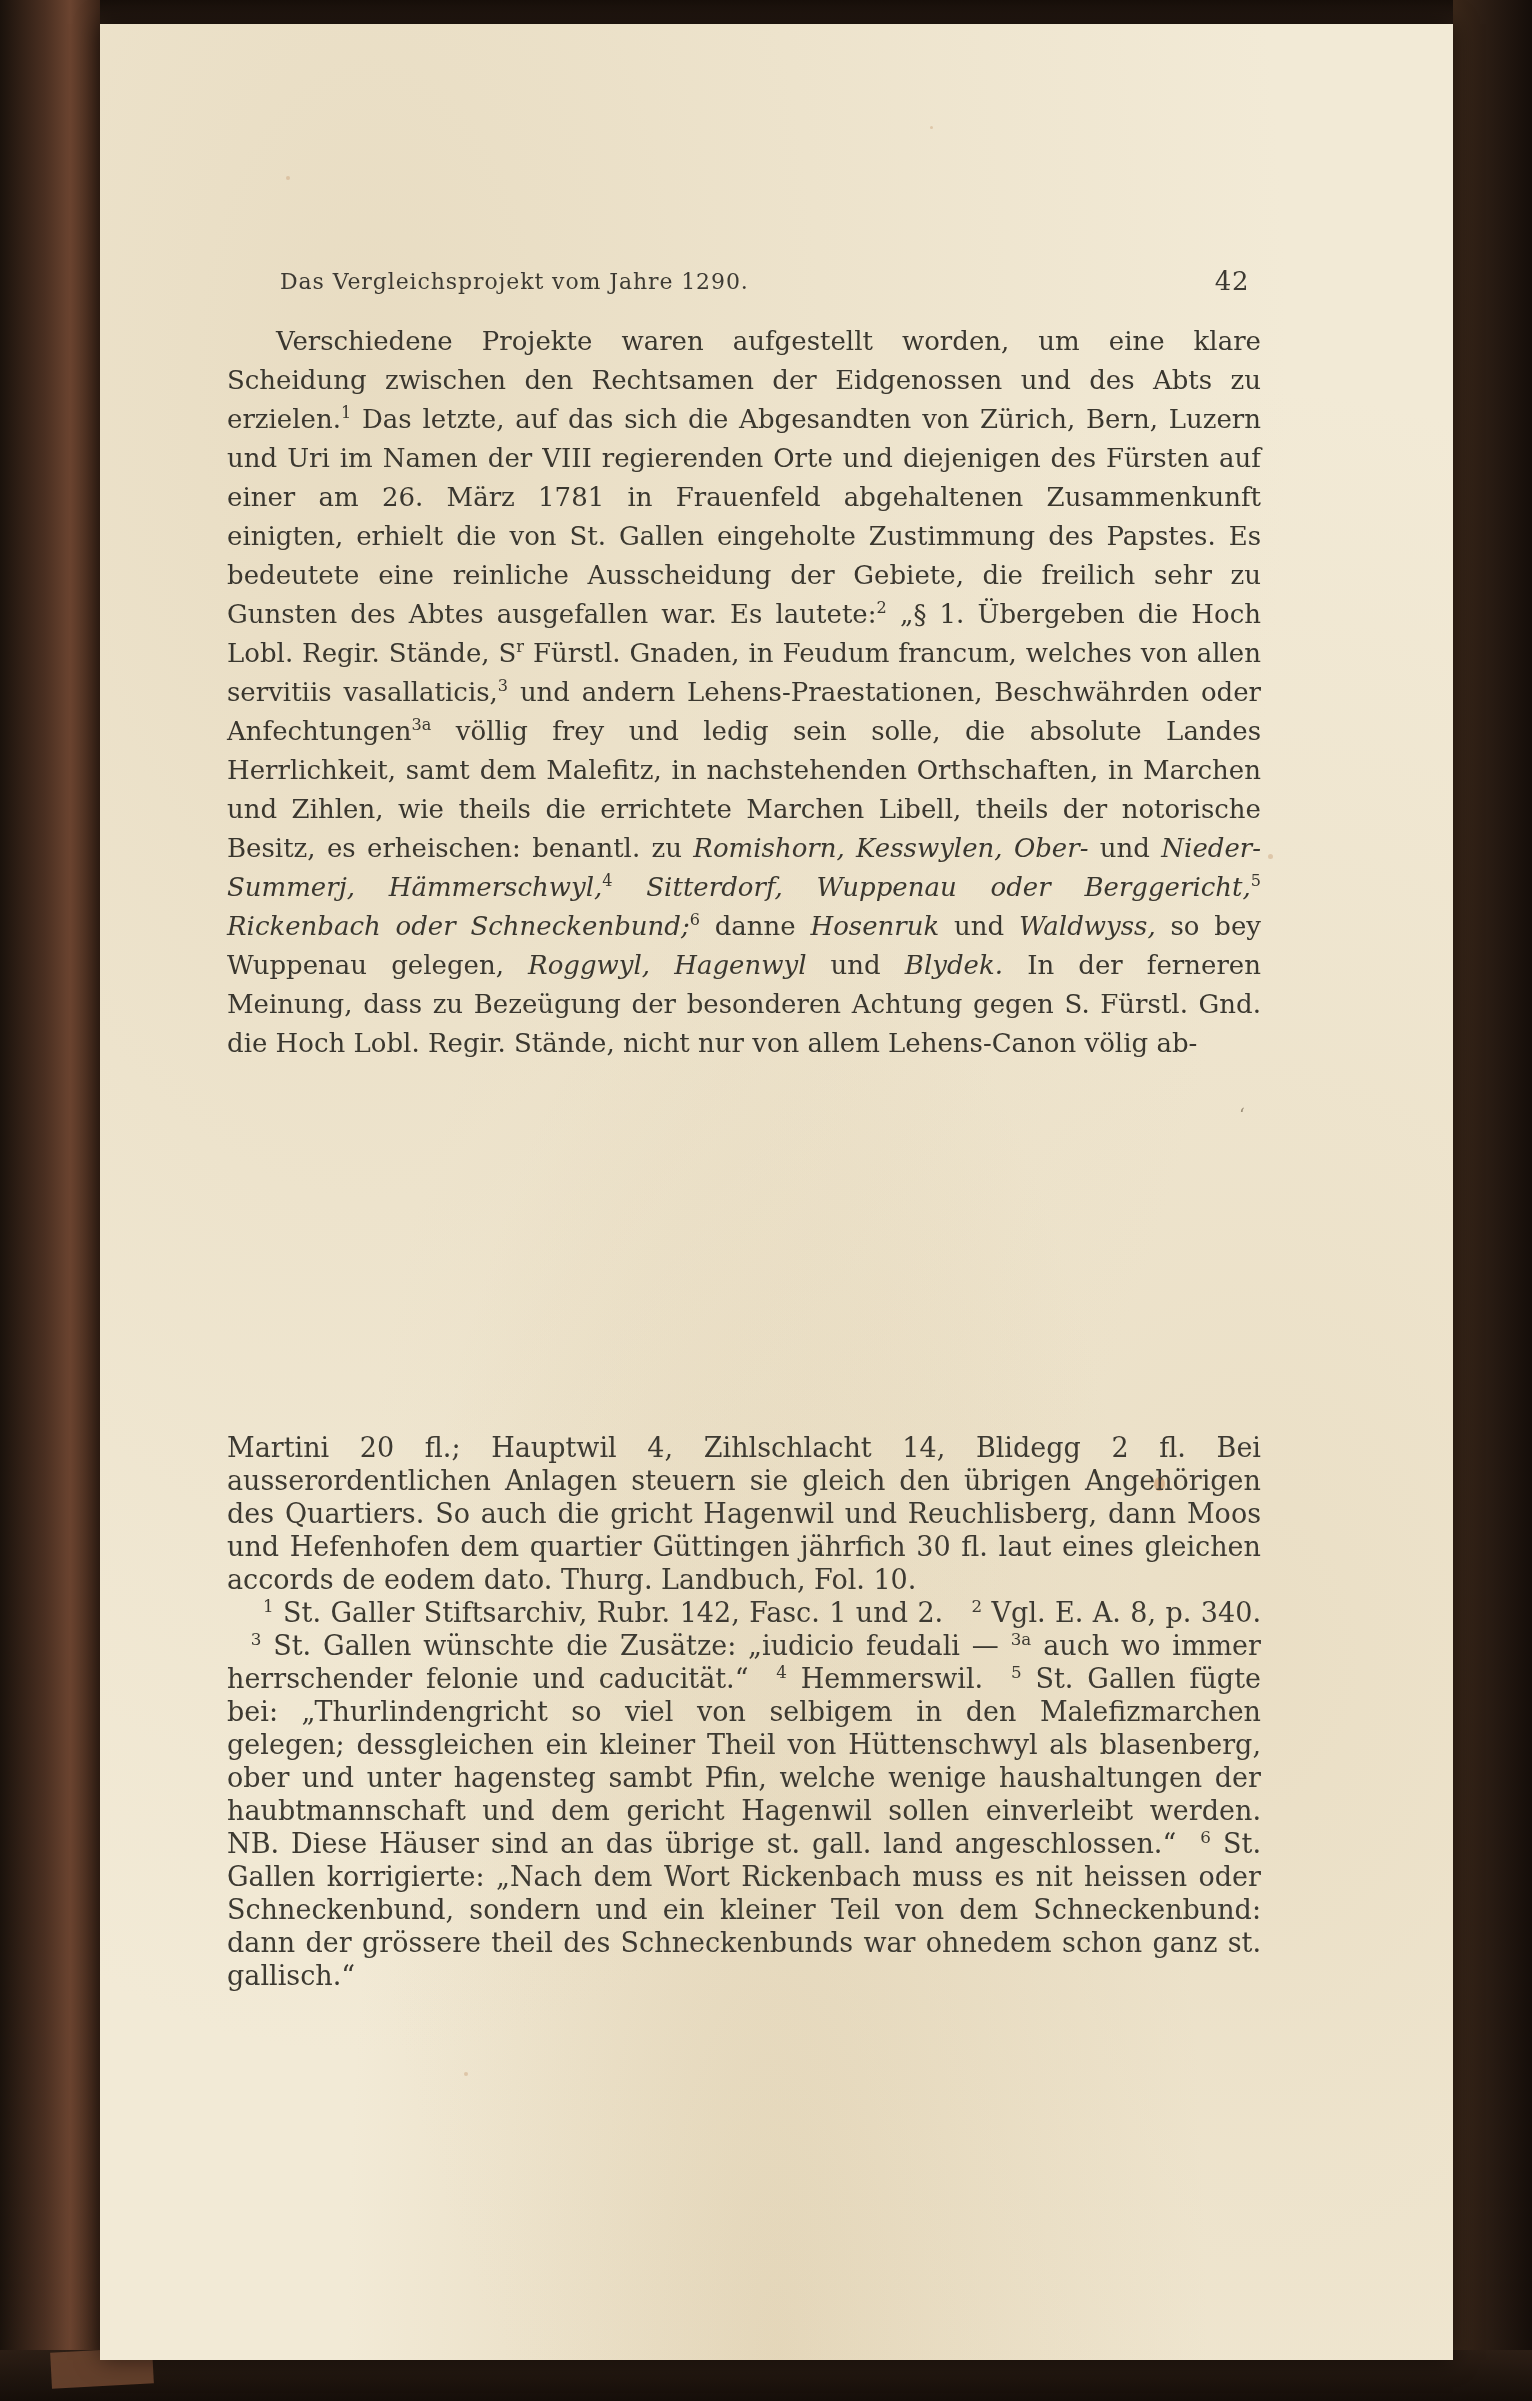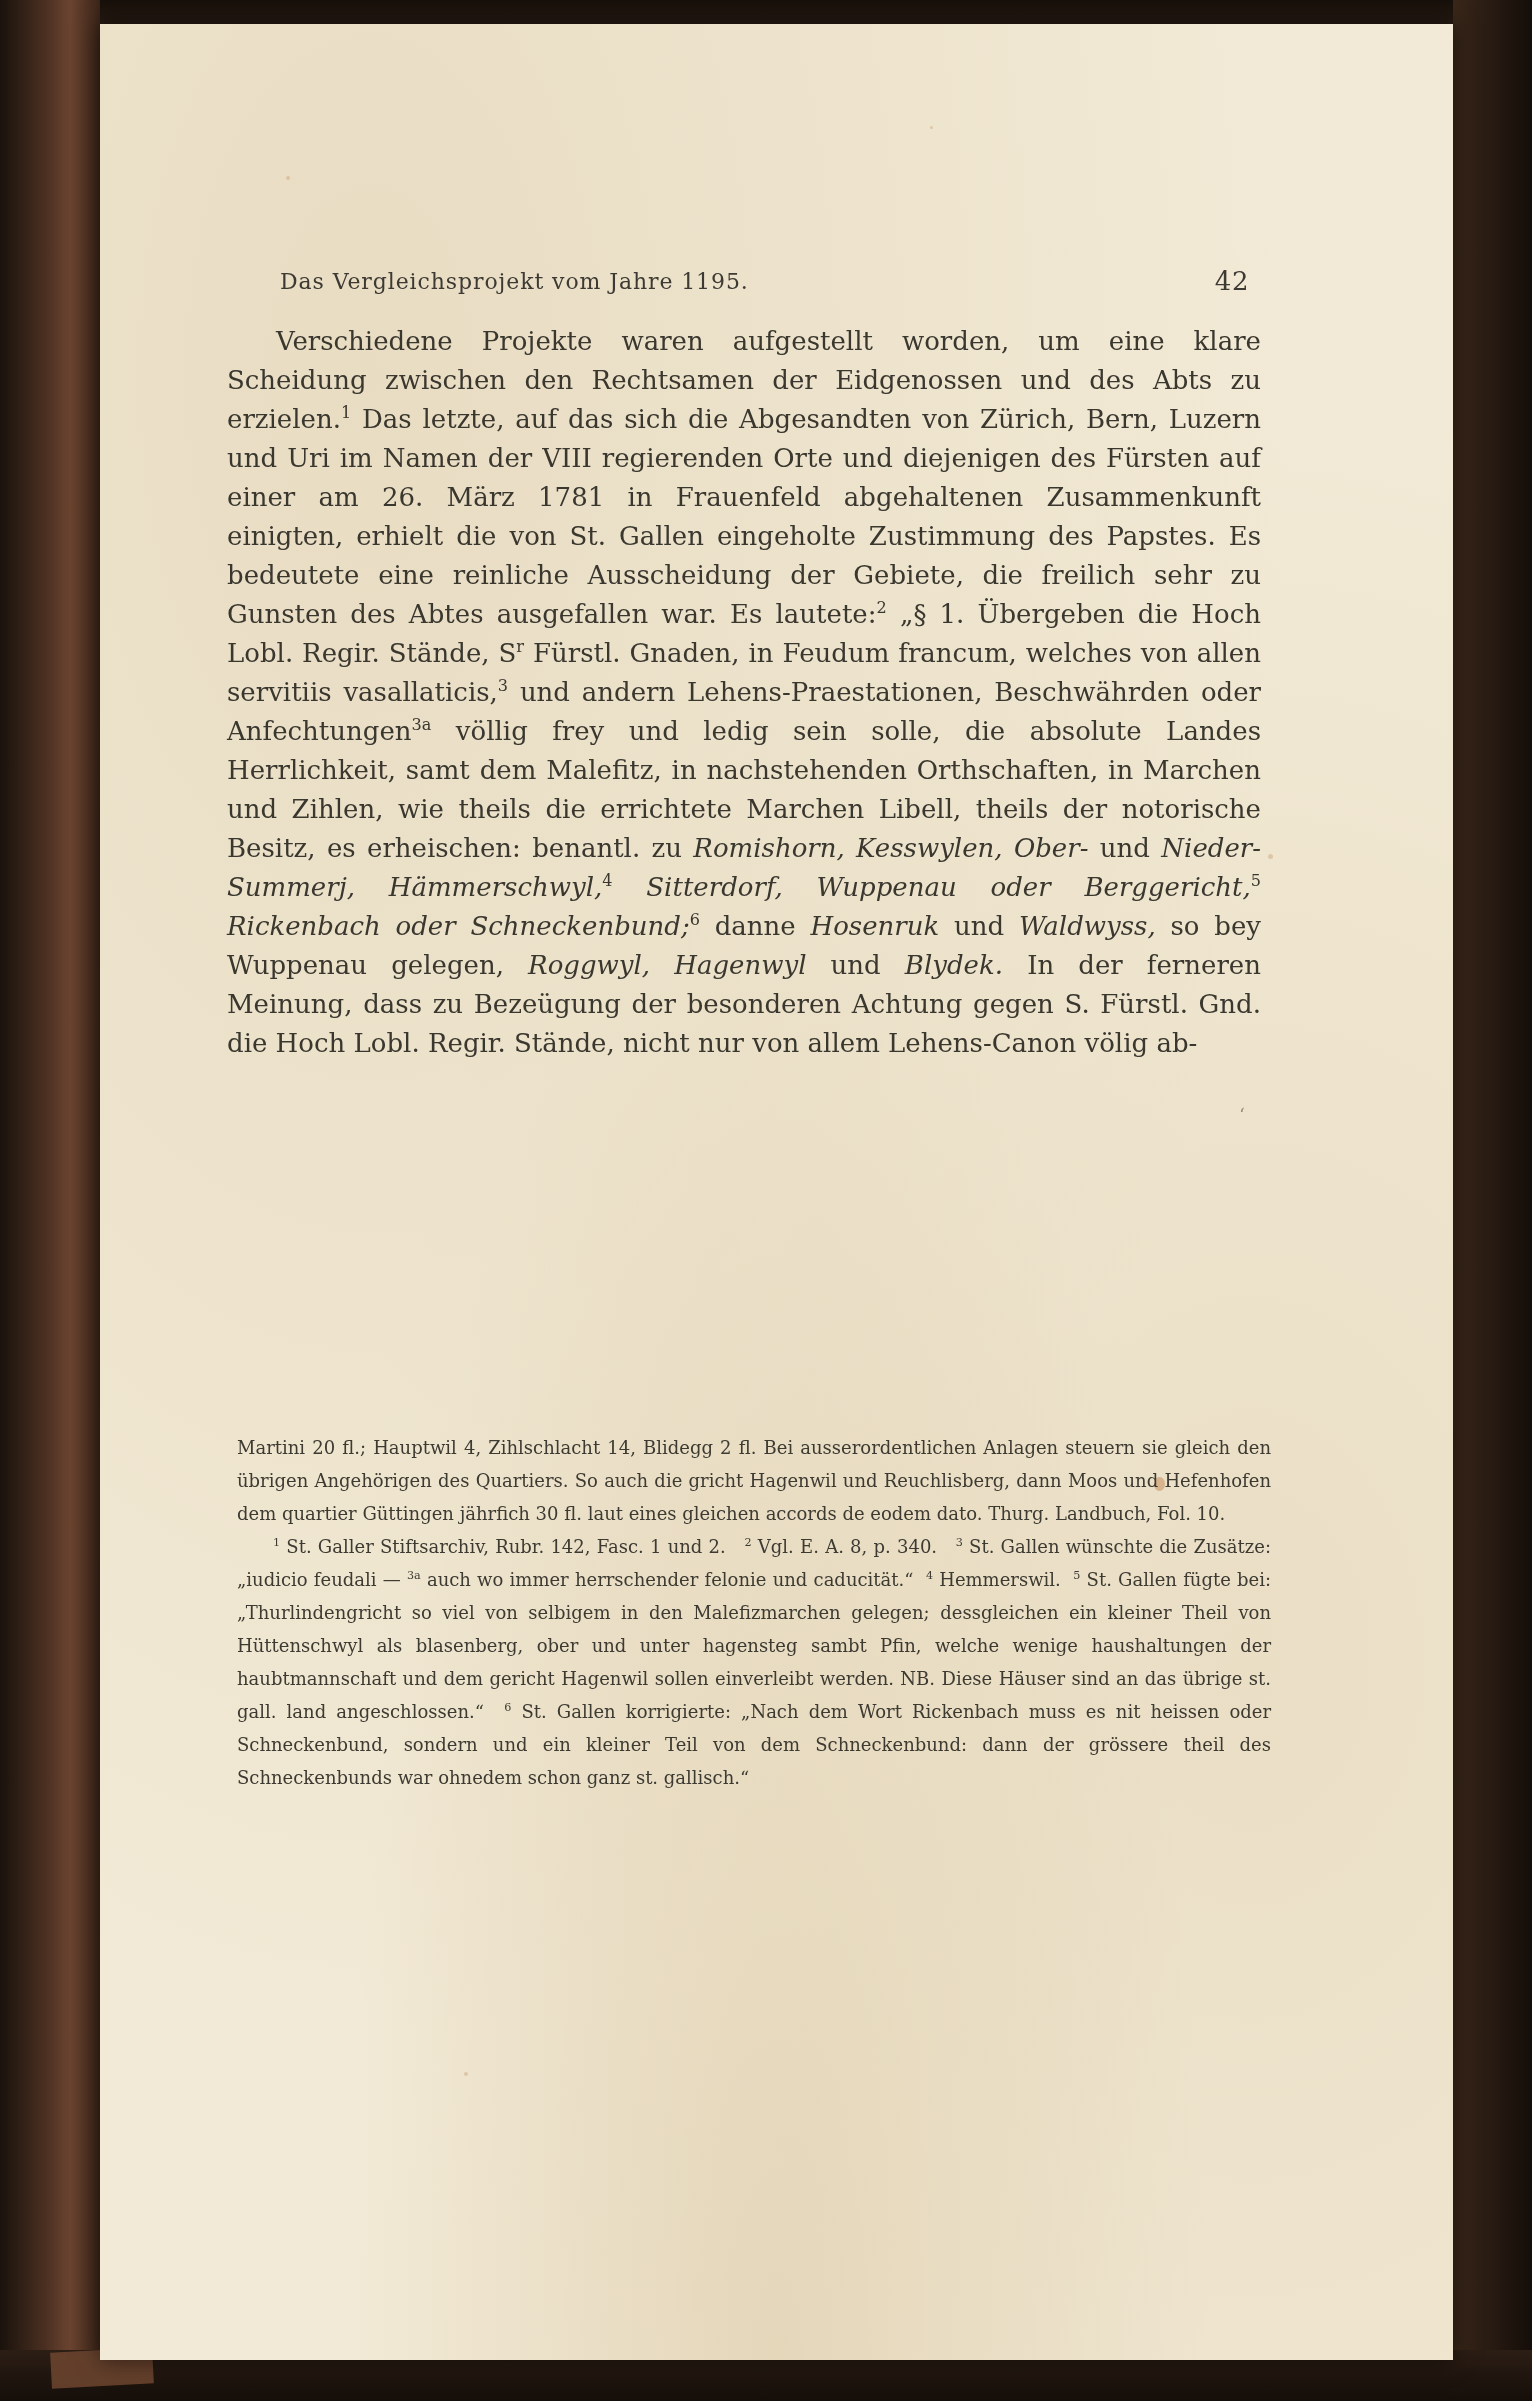--- a/index.html
+++ b/index.html
@@ -146,24 +146,24 @@
     width: 1034px;
     height: 0.8px;
     background: #b9ad94;
     opacity: 0;
   }
 
   
   .footnotes {
     position: absolute;
     top: 1407px;
-    left: 10px;
+    left: 0;
     width: 1034px;
     color: #3d3a32;
-    font-size: 18px;
+    font-size: 27px;
     line-height: 33px;
     text-align: justify;
   }
   .footnotes p {
     margin: 0;
   }
   .footnotes p.indent {
     text-indent: 36px;
   }
 
@@ -197,21 +197,21 @@
 
   <div class="speck" style="left:186px; top:152px; width:4.2px; height:4.2px;"></div>
   <div class="speck" style="left:830px; top:102px; width:3.4px; height:3.4px;"></div>
   <div class="speck" style="left:1168px; top:830px; width:5.1px; height:5.1px;"></div>
   <div class="speck" style="left:364px; top:2048px; width:4.2px; height:4.2px;"></div>
   <div class="fox" style="left:1054px; top:1453px;"></div>
 
   <div class="page-inner">
 
     <div class="runhead">
-      <span class="title">Das Vergleichsprojekt vom Jahre 1195.</span>
+      <span class="title">Das Vergleichsprojekt vom Jahre 1290.</span>
       <span class="folio">42</span>
     </div>
 
     <div class="body-text">
       <p>Verschiedene Projekte waren aufgestellt worden, um eine klare Scheidung zwischen den Rechtsamen der Eidgenossen und des Abts zu erzielen.<sup>1</sup> Das letzte, auf das sich die Abgesandten von Zürich, Bern, Luzern und Uri im Namen der VIII regierenden Orte und diejenigen des Fürsten auf einer am 26. März 1781 in Frauenfeld abgehaltenen Zusammenkunft einigten, erhielt die von St. Gallen eingeholte Zustimmung des Papstes. Es bedeutete eine reinliche Ausscheidung der Gebiete, die freilich sehr zu Gunsten des Abtes ausgefallen war. Es lautete:<sup>2</sup> „§ 1. Übergeben die Hoch Lobl. Regir. Stände, S<sup>r</sup> Fürstl. Gnaden, in Feudum francum, welches von allen servitiis vasallaticis,<sup>3</sup> und andern Lehens-Praestationen, Beschwährden oder Anfechtungen<sup>3a</sup> völlig frey und ledig sein solle, die absolute Landes Herrlichkeit, samt dem Malefitz, in nachstehenden Orthschaften, in Marchen und Zihlen, wie theils die errichtete Marchen Libell, theils der notorische Besitz, es erheischen: benantl. zu <i>Romishorn, Kesswylen, Ober-</i> und <i>Nieder-Summerj, Hämmerschwyl,</i><sup>4</sup> <i>Sitterdorf, Wuppenau oder Berggericht,</i><sup>5</sup> <i>Rickenbach oder Schneckenbund;</i><sup>6</sup> danne <i>Hosenruk</i> und <i>Waldwyss,</i> so bey Wuppenau gelegen, <i>Roggwyl, Hagenwyl</i> und <i>Blydek.</i> In der ferneren Meinung, dass zu Bezeügung der besonderen Achtung gegen S. Fürstl. Gnd. die Hoch Lobl. Regir. Stände, nicht nur von allem Lehens-Canon völig ab-</p>
     </div>
 
     <span class="tickmark" style="left:1012px; top:1080px;">‘</span>
 
     <div class="fn-rule"></div>

